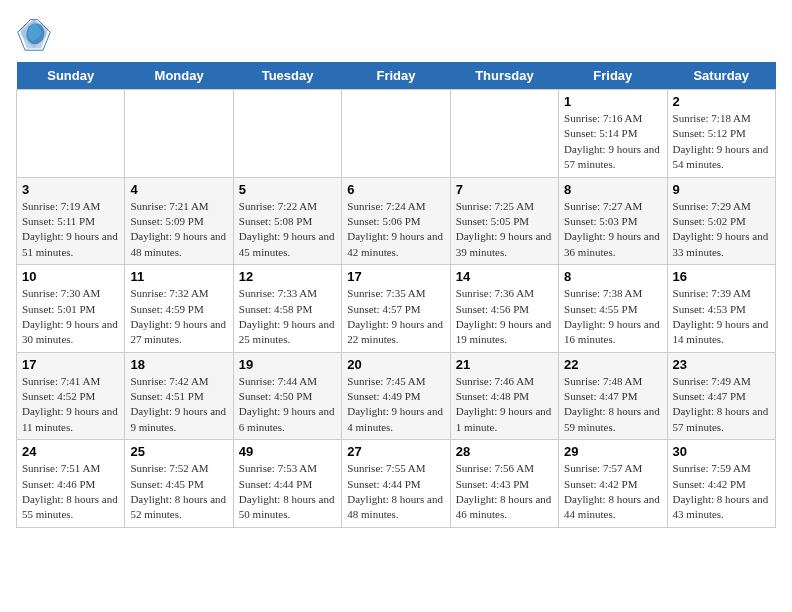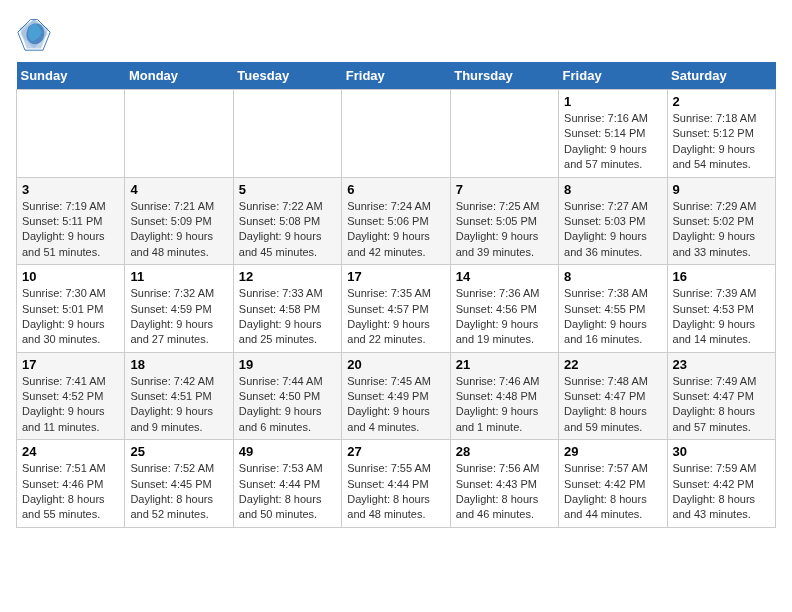--- a/index.html
+++ b/index.html
@@ -44,21 +44,21 @@
     }
     table {
       width: 100%;
       border-collapse: collapse;
       font-size: 11px;
     }
     thead tr th {
       background: #2a6db5;
       color: #fff;
       padding: 6px 4px;
-      text-align: left;
+      text-align: center;
       font-size: 13px;
       font-weight: bold;
     }
     tbody tr td {
       border: 1px solid #ccc;
       vertical-align: top;
       padding: 4px 5px;
       width: 14.28%;
       min-height: 80px;
     }
@@ -70,20 +70,21 @@
     }
     .day-num {
       font-weight: bold;
       font-size: 13px;
       display: block;
       margin-bottom: 2px;
     }
     .day-info {
       color: #333;
       line-height: 1.4;
+      font-family: Liberation Serif, serif;
     }
     .empty-cell {
       background: #fff !important;
     }
   </style>
 </head>
 <body>
 
 <div class="header-area">
   <div class="logo">

